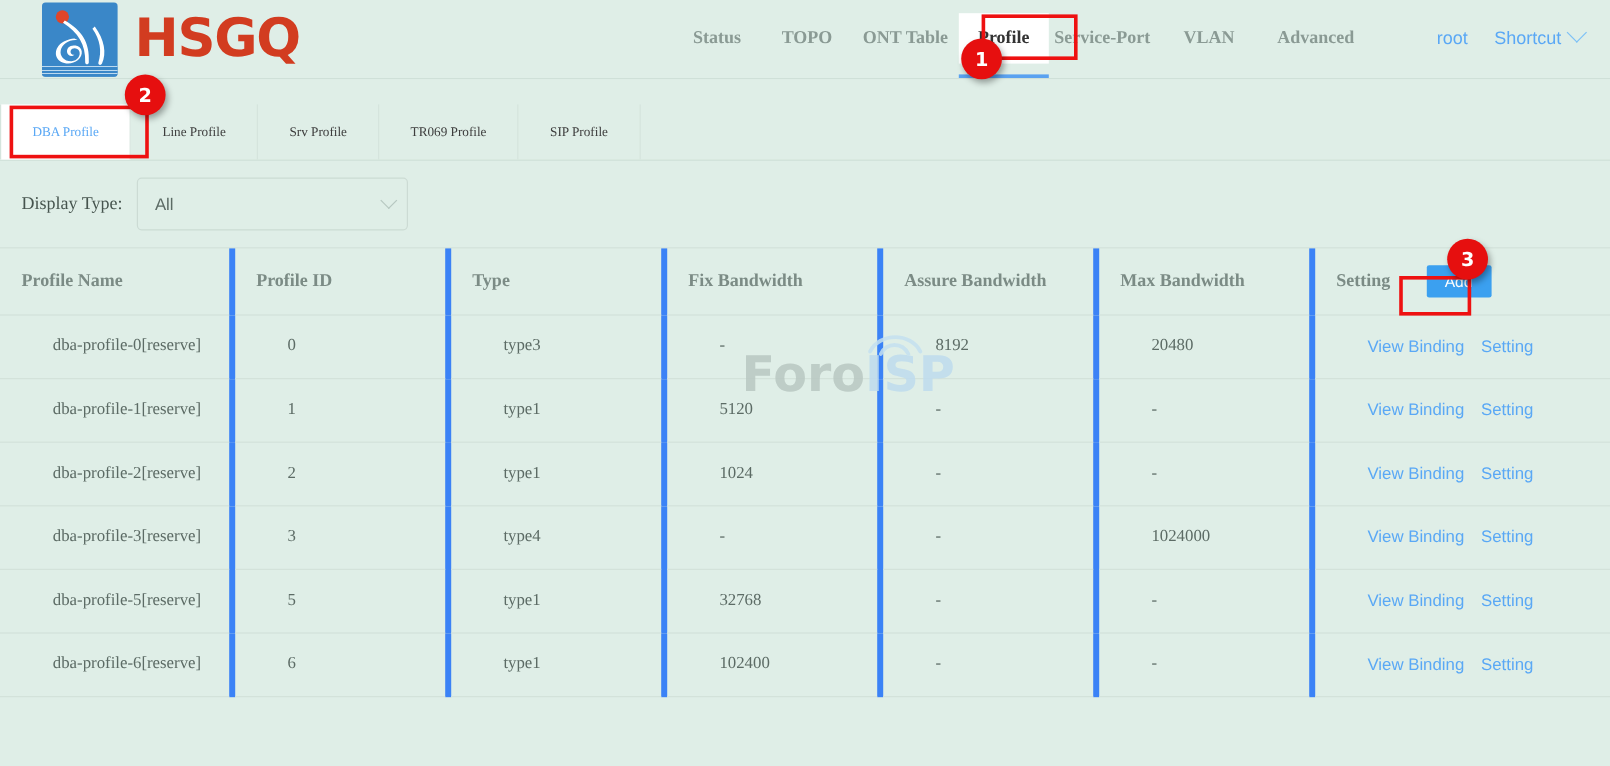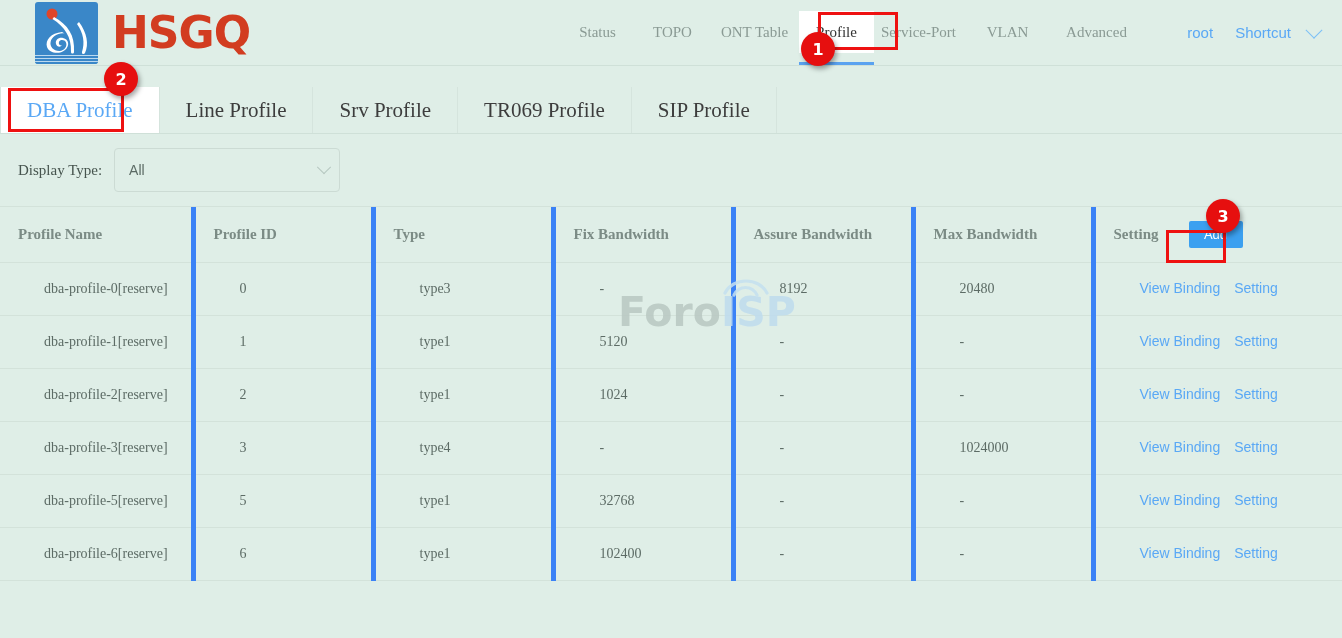--- a/index.html
+++ b/index.html
@@ -59,20 +59,21 @@
     line-height: 1;
   }
 
   .nav {
     position: absolute;
     left: 560px;
     top: 0;
     height: 65px;
     display: flex;
     align-items: center;
+    font-weight: bold;
   }
   .nav-item {
     color: #8a9a94;
     font-size: 15px;
     padding: 0 0;
     margin: 0 0;
     cursor: pointer;
     line-height: 1;
     white-space: nowrap;
   }
@@ -100,21 +101,21 @@
     display: flex;
     align-items: center;
     gap: 22px;
   }
   .nav-right .link {
     color: #5aa8f5;
     font-size: 15px;
     font-family: "Liberation Sans", sans-serif;
     cursor: pointer;
   }
-  .shortcut-wrap { display: flex; align-items: center; gap: 17px; cursor: pointer; }
+  .shortcut-wrap { display: flex; align-items: flex-start; gap: 7px; cursor: pointer; }
   .chev {
     width: 11px; height: 11px;
     border-right: 1.6px solid #7cc0f7;
     border-bottom: 1.6px solid #7cc0f7;
     transform: rotate(45deg) translate(-2px,-2px);
   }
 
   
   .subtabs-bar {
     position: relative;
@@ -128,21 +129,21 @@
     display: flex;
     align-items: stretch;
     height: 46px;
     margin-left: 0;
   }
   .subtab {
     display: flex;
     align-items: center;
     justify-content: center;
     padding: 0 26px;
-    font-size: 21px;
+    font-size: 11px;
     color: #3d3d3d;
     border-right: 1px solid #d5e4dd;
     cursor: pointer;
     white-space: nowrap;
     background: transparent;
   }
   .subtab:first-child { border-left: 1px solid #d5e4dd; }
   .subtab.active {
     background: #ffffff;
     color: #5aa8f5;

